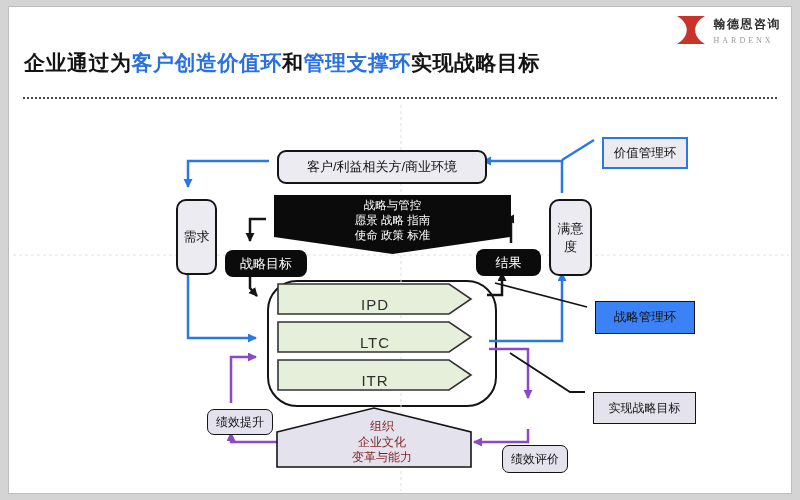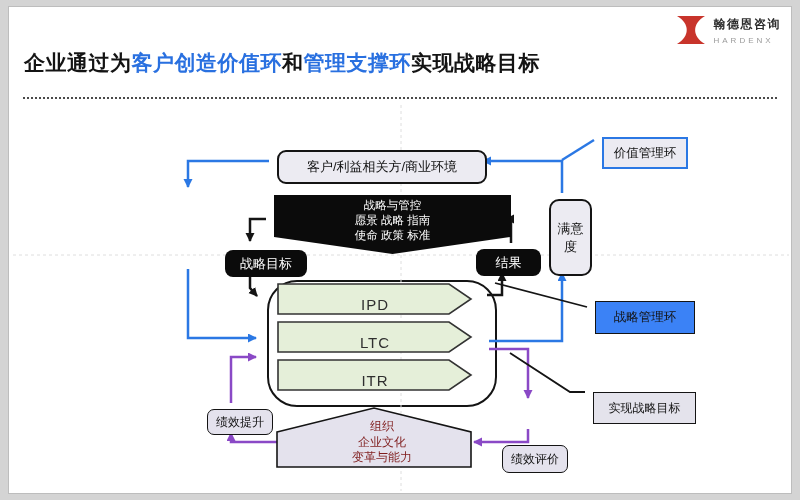--- a/index.html
+++ b/index.html
@@ -6,21 +6,21 @@
     font-family:"Liberation Sans","DejaVu Sans",sans-serif;background:#d4d4d4;}
   .slide{position:absolute;left:8px;top:6px;right:8px;bottom:6px;background:#ffffff;
     border:1px solid #bdbdbd;}
   
   .title{position:absolute;left:15px;top:42px;font-size:21px;font-weight:700;
     letter-spacing:.5px;white-space:nowrap;color:#141414;}
   .seg-accent{color:#2970E0;}
   .rule{position:absolute;left:14px;right:14px;top:90px;border-top:2px dotted #4a4a4a;height:0;}
   
   .logo{position:absolute;right:10px;top:8px;display:flex;align-items:center;gap:9px;}
-  .logo-txt{display:flex;flex-direction:column;gap:3px;}
+  .logo-txt{display:flex;flex-direction:column;gap:3px;font-family:Liberation Serif, serif;}
   .logo-cn{font-size:12px;font-weight:700;color:#2b2b2b;letter-spacing:1.5px;}
   .logo-en{font-size:8px;color:#9a9a9a;letter-spacing:3px;}
   
   .node{position:absolute;display:flex;align-items:center;justify-content:center;
     text-align:center;box-sizing:border-box;z-index:3;color:#111;}
   .gray{background:#ecebf2;border:2px solid #141414;}
   .lav{background:#e4e2ed;border:1.5px solid #141414;border-radius:7px;font-size:12px;}
   .blackbox{background:#0b0b0b;color:#fff;border-radius:8px;font-size:13px;}
   .banner{position:absolute;left:265px;top:188px;width:237px;height:59px;background:#0b0b0b;
     clip-path:polygon(0 0,100% 0,100% 71%,50% 100%,0 71%);z-index:3;color:#fff;
@@ -109,20 +109,21 @@
 
     <path d="M276 431 L373 407 L470 431 L470 466 L276 466 Z" fill="#E4E2ED" stroke="#141414" stroke-width="1.6"></path>
   </svg>
 
   <div class="node gray" style="left:268px;top:143px;width:210px;height:34px;border-radius:9px;font-size:13px;">客户/利益相关方/商业环境</div>
 
   <div class="banner">战略与管控
 愿景  战略  指南
 使命  政策  标准</div>
 
+  <div class="node gray" style="left:167px;top:192px;width:41px;height:76px;border-radius:10px;font-size:13px;">需求</div>
   <div class="node gray" style="left:540px;top:192px;width:43px;height:77px;border-radius:10px;font-size:13px;padding:0 6px;">满意度</div>
 
   <div class="node blackbox" style="left:216px;top:243px;width:82px;height:27px;">战略目标</div>
   <div class="node blackbox" style="left:467px;top:242px;width:65px;height:27px;">结果</div>
 
   <div class="proc-label" style="top:283px;">IPD</div>
   <div class="proc-label" style="top:321px;">LTC</div>
   <div class="proc-label" style="top:359px;">ITR</div>
 
   <div class="node lav" style="left:198px;top:402px;width:66px;height:26px;">绩效提升</div>

